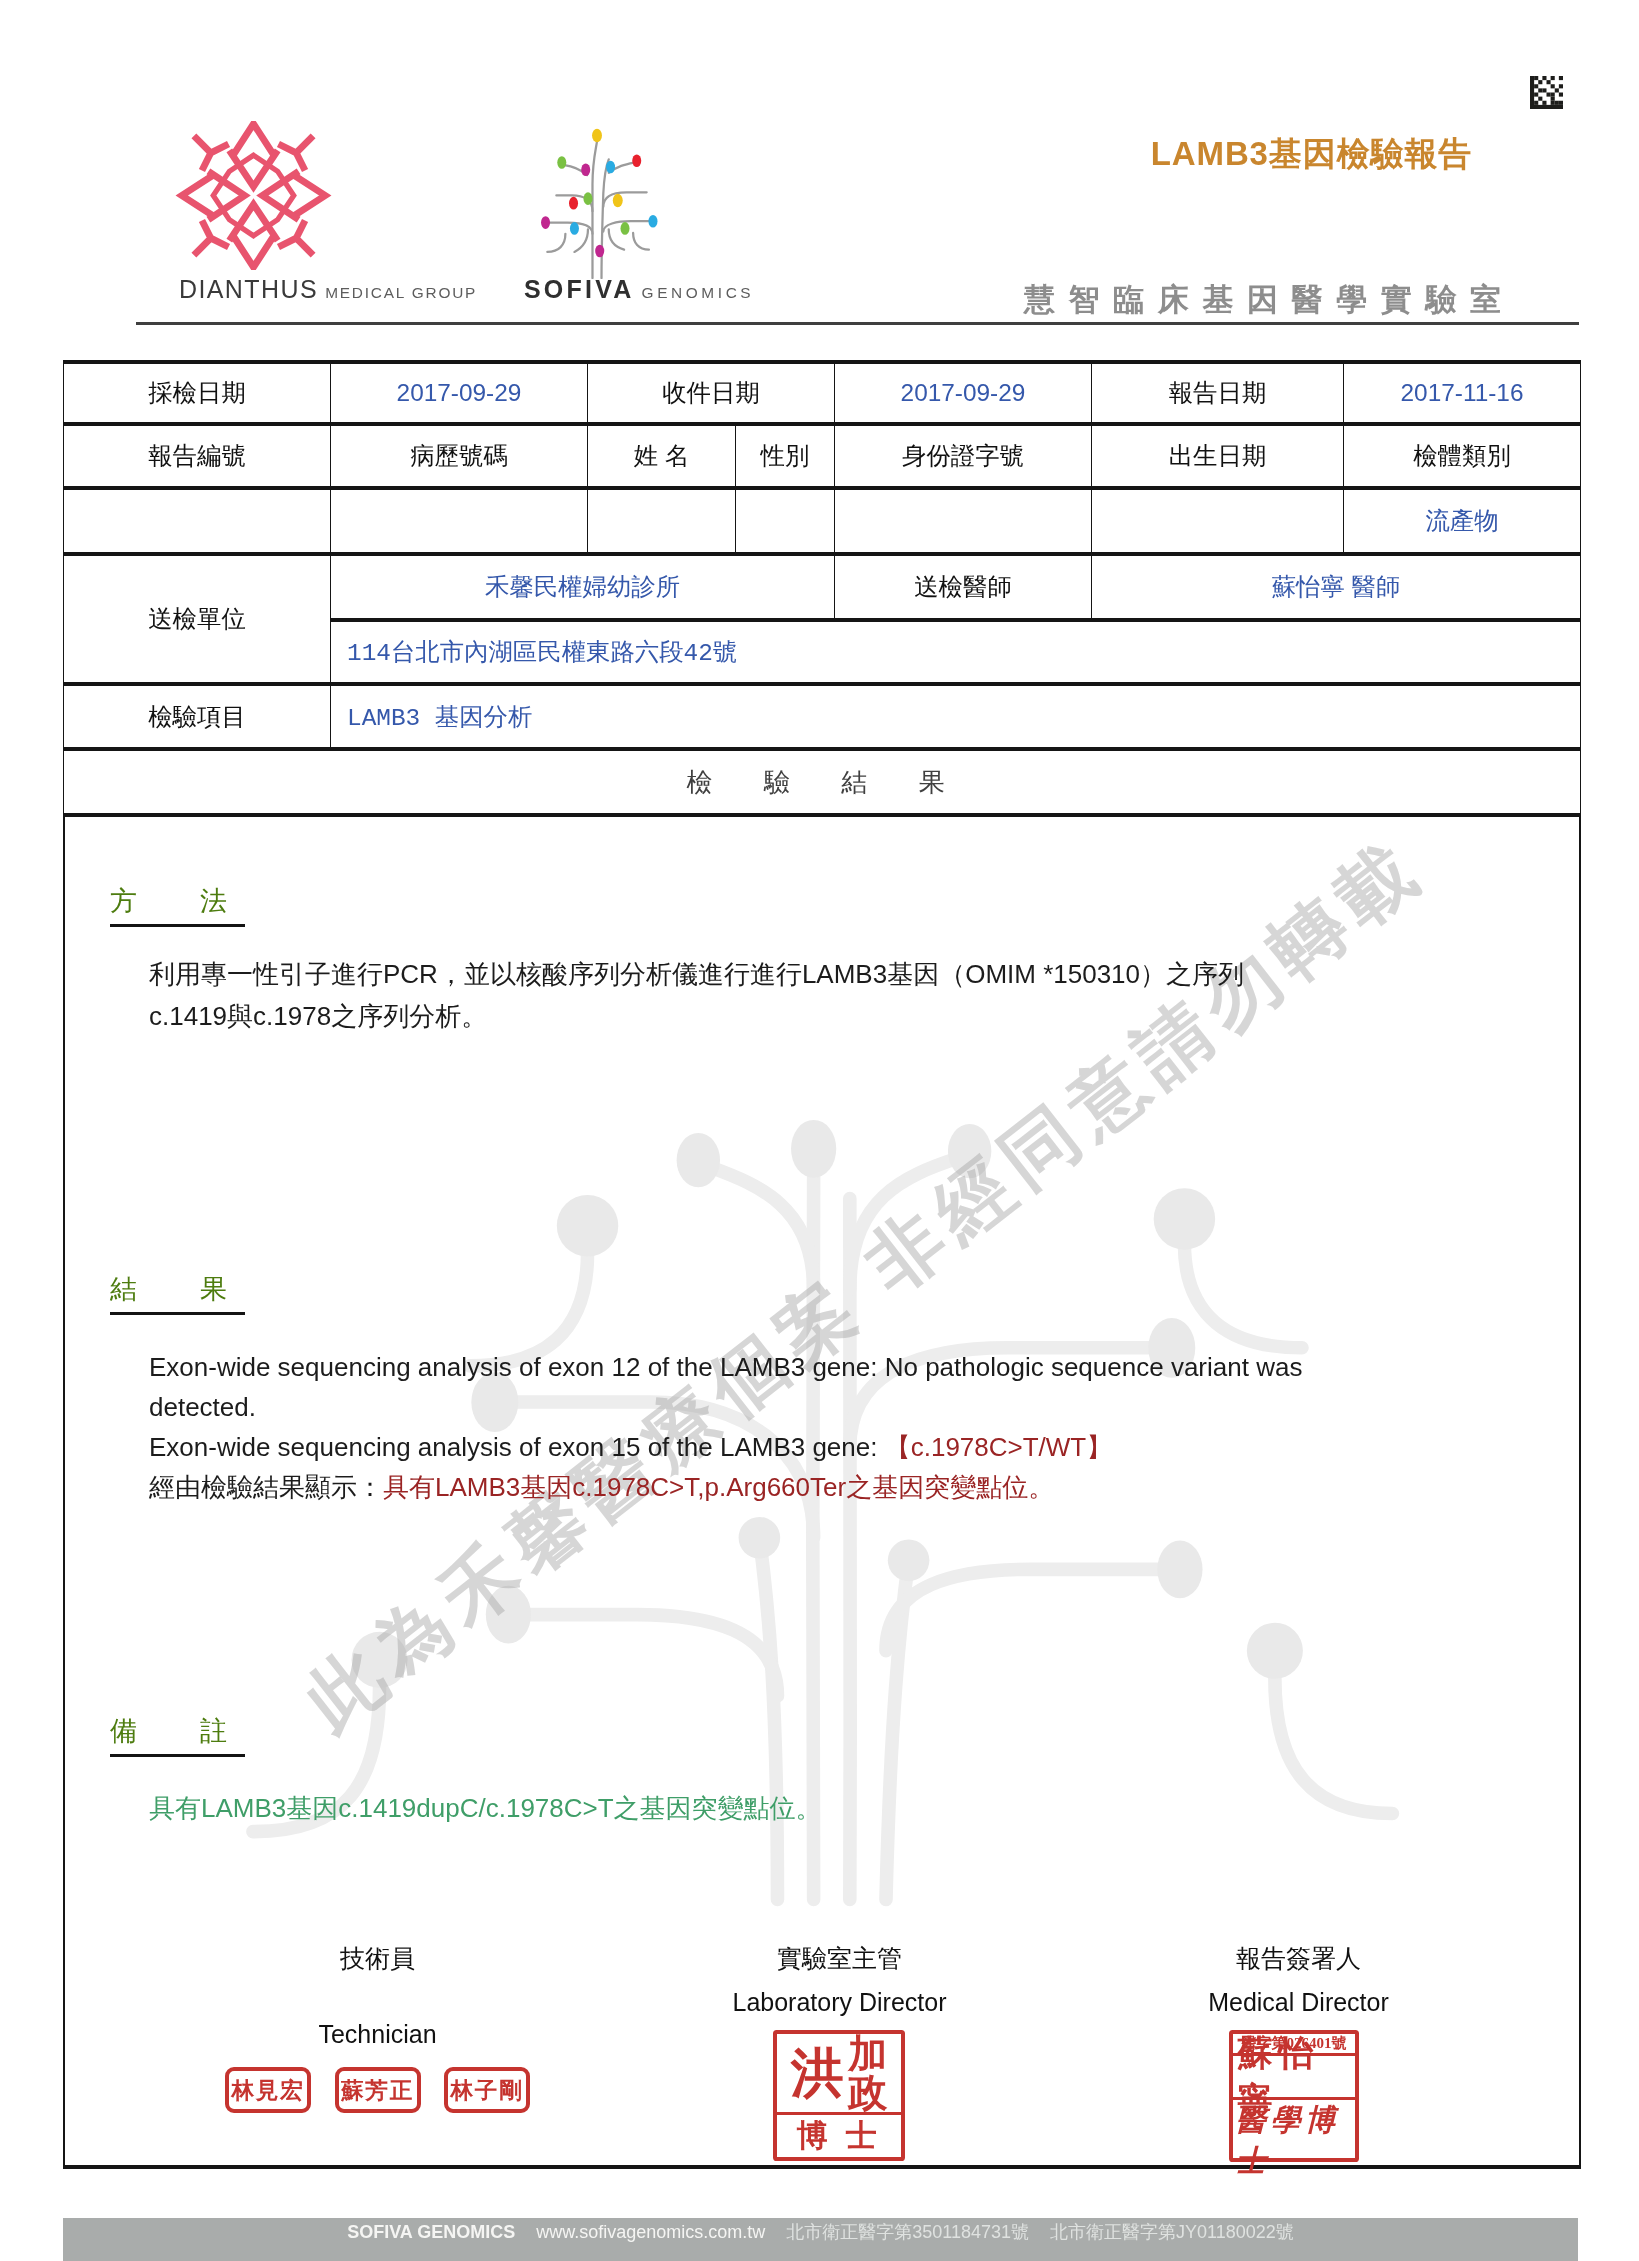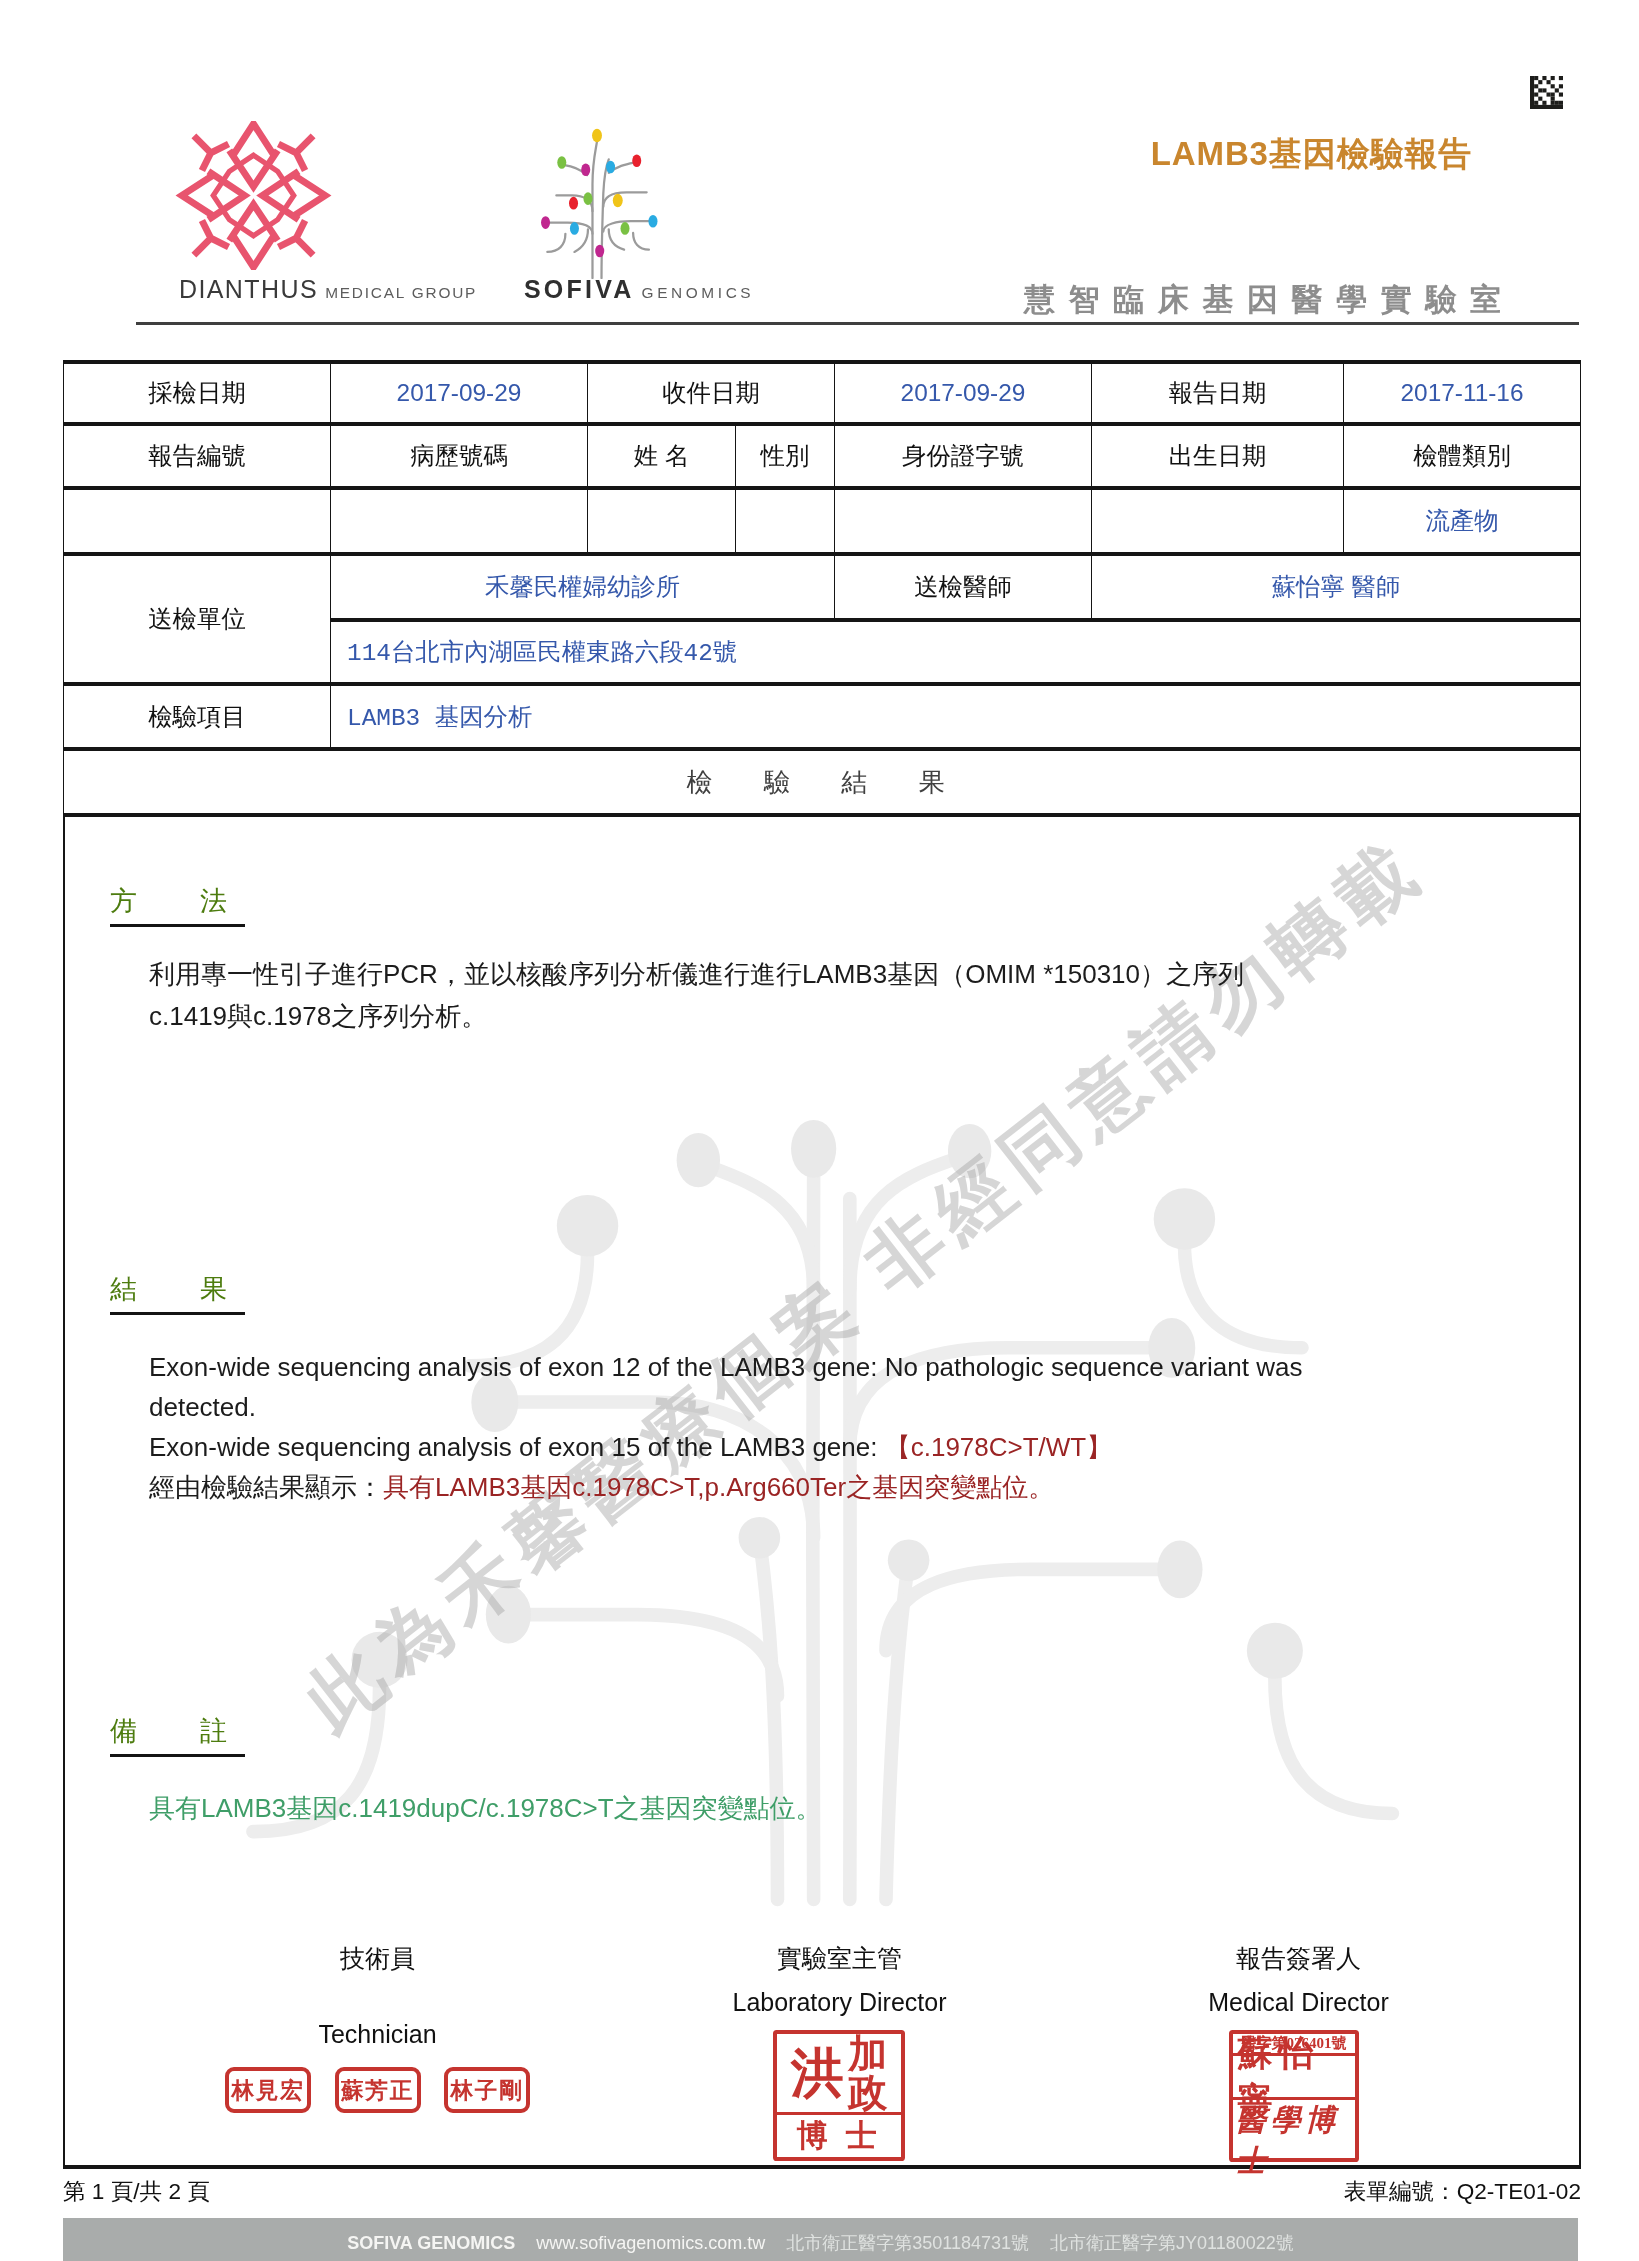--- a/index.html
+++ b/index.html
@@ -68,21 +68,21 @@
     height:47px; display:flex; align-items:center; justify-content:center;
     font-size:35px; letter-spacing:6.3px; padding-left:4.5px; }
   #med-stamp .row3 { flex:1; display:flex; align-items:center; justify-content:center;
     font-size:30px; letter-spacing:4.5px; padding-left:3px;font-style:italic; }
 
   
   #page-footer-line { left:63px; top:2176px; width:1518px; display:flex;
     justify-content:space-between; font-size:22.6px; color:#111; z-index:2; }
   #footer-bar { left:63px; top:2218px; width:1515px; height:94px; background:#a9acab;
     z-index:2; text-align:center; color:#f5f5f3; }
-  #footer-bar .l1 { margin-top:13px; font-size:18px; white-space:nowrap; }
+  #footer-bar .l1 { margin-top:2px; font-size:18px; white-space:nowrap; }
   #footer-bar b { font-weight:bold; }
   #footer-bar .gap { display:inline-block; width:21px; }
   #footer-bar .dim { color:#dfe2e0; }
 
   
   #tree-watermark { left:63px; top:520px; z-index:0; }
   #diagonal-watermark { left:149px; top:1176px; width:1583px; z-index:1;
     font-size:75px; font-weight:bold; letter-spacing:10px; color:rgba(165,165,165,0.45);
     white-space:nowrap; transform:rotate(-38deg); transform-origin:center center; }
 </style>
@@ -322,24 +322,20 @@
       <div class="bottom">博士</div>
     </div>
 
     <div id="med-stamp" class="stamp-big">
       <div class="row1">醫字第026401號</div>
       <div class="row2">蘇怡寧</div>
       <div class="row3">醫學博士</div>
     </div>
   </div>
 
-  <div id="page-footer-line" class="abs">
-    <span>第 1 頁/共 2 頁</span>
-    <span>表單編號：Q2-TE01-02</span>
-  </div>
 
   <div id="footer-bar" class="abs">
     <div class="l1">
       <b>SOFIVA GENOMICS</b><span class="gap"></span><span>www.sofivagenomics.com.tw</span><span class="gap"></span><span class="dim">北市衛正醫字第3501184731號</span><span class="gap"></span><span class="dim">北市衛正醫字第JY01180022號</span>
     </div>
 
   </div>
 
 </div>
 

